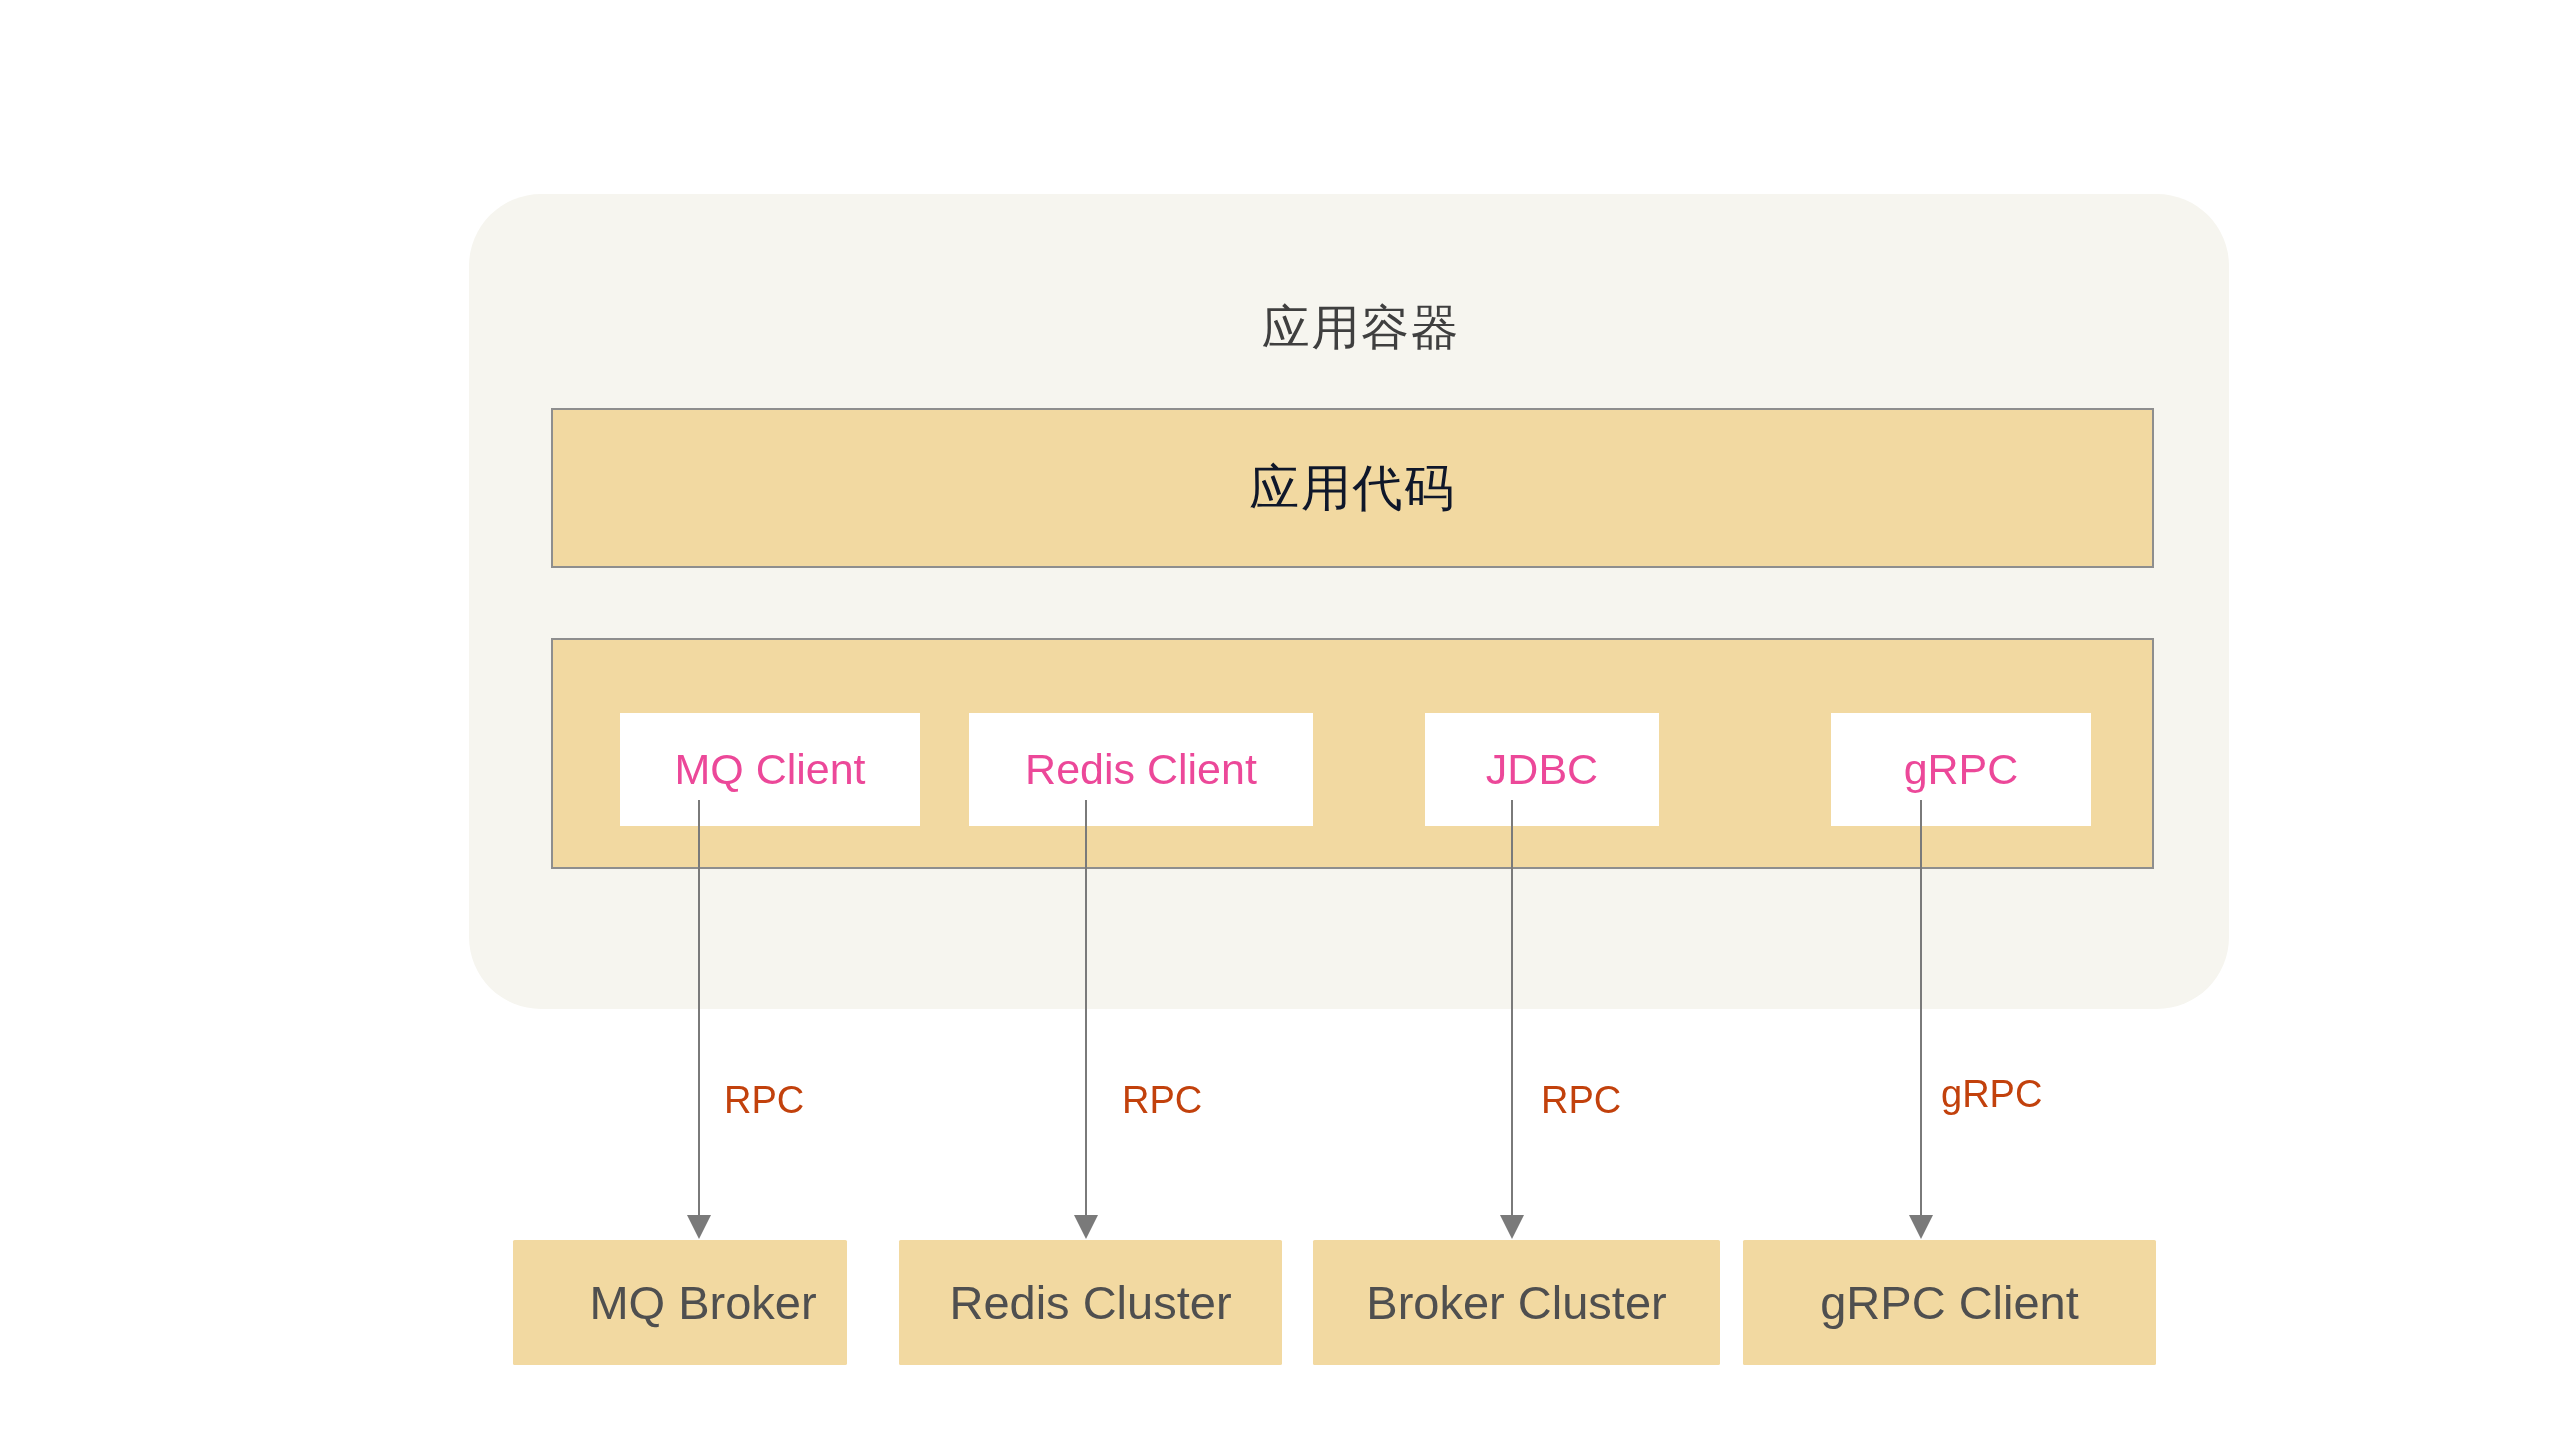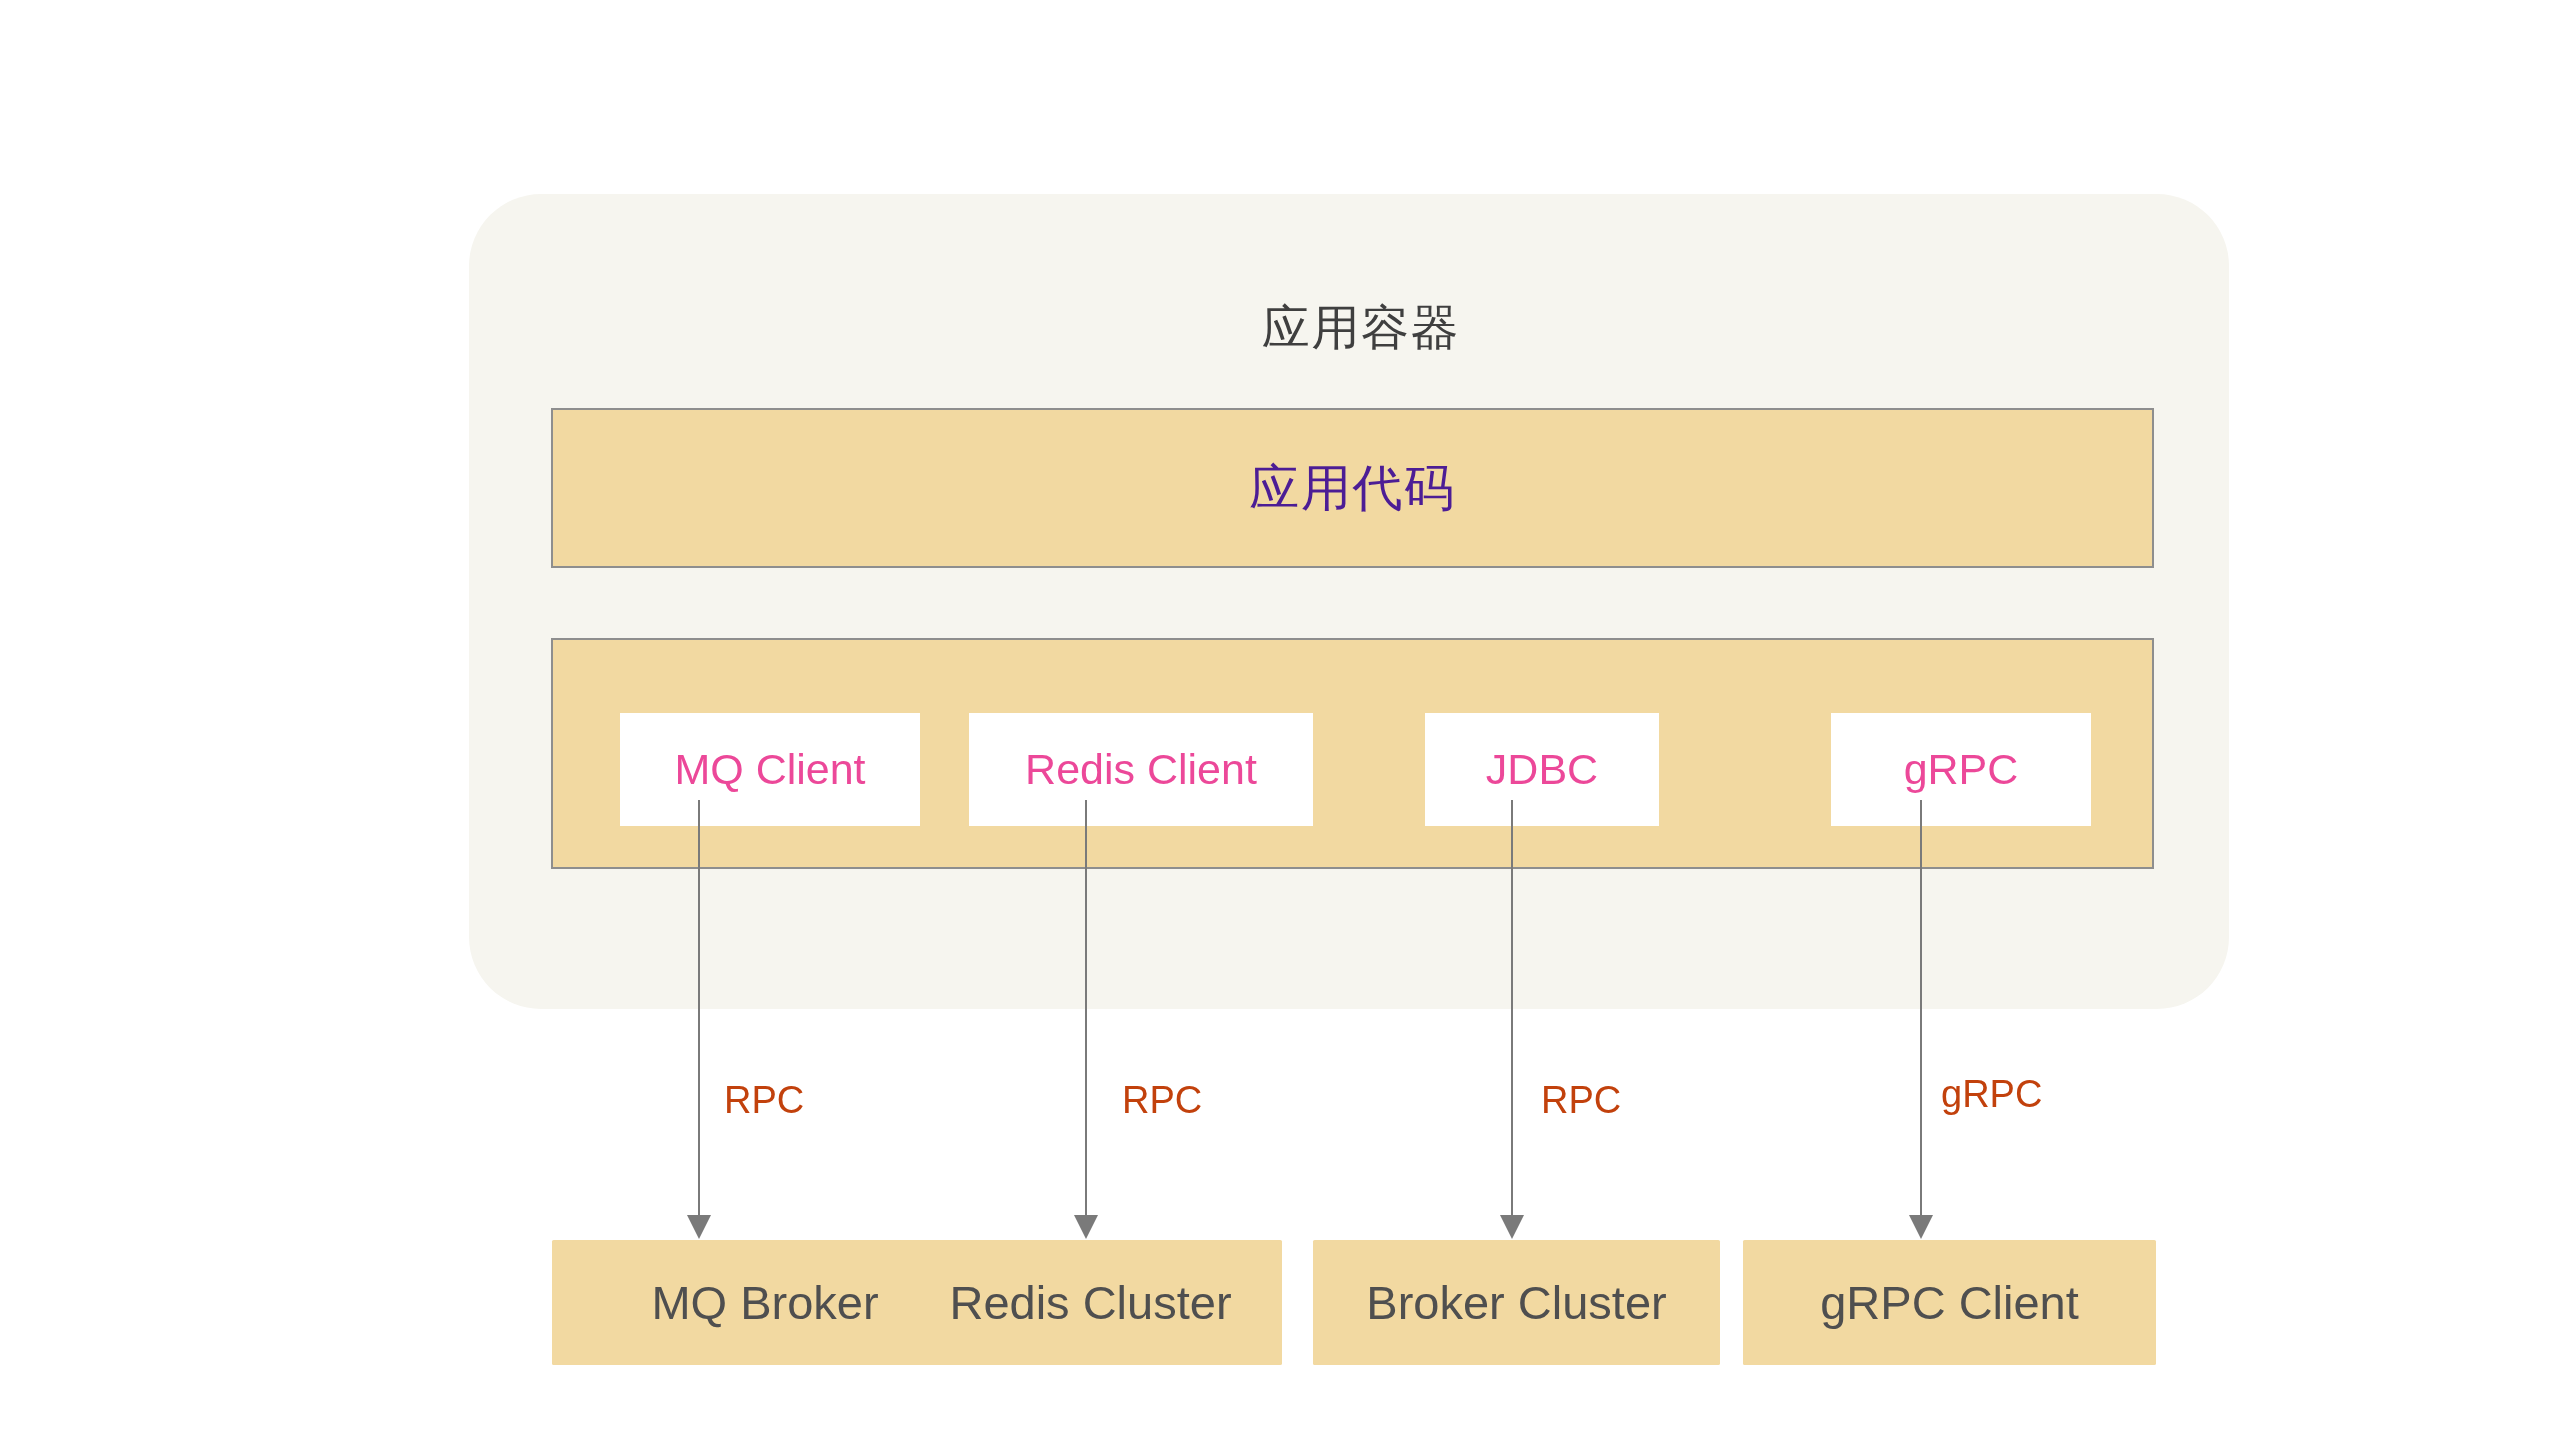--- a/index.html
+++ b/index.html
@@ -40,21 +40,21 @@
     left: 70px;
     top: 202px;
     width: 1603px;
     height: 160px;
     background: #f2d9a1;
     border: 2.4px solid #8e8e8e;
     display: flex;
     align-items: center;
     justify-content: center;
     font-size: 50px;
-    color: #4c1d95;
+    color: #0f172a;
     letter-spacing: 1.6px;
   }
   .clients-box {
     position: absolute;
     left: 70px;
     top: 432px;
     width: 1603px;
     height: 231px;
     background: #f2d9a1;
     border: 2.4px solid #8e8e8e;
@@ -116,21 +116,21 @@
     top: 1192px;
     height: 125px;
     background: #f2d9a1;
     display: flex;
     align-items: center;
     justify-content: center;
     font-size: 47px;
     color: #4f4f4f;
     border-radius: 1.6px;
   }
-  .service-mq    { left: 504px;  width: 380px; padding-left: 46px; }
+  .service-mq    { left: 465px;  width: 334px; padding-left: 46px; }
   .service-redis { left: 851px; width: 383px; }
   .service-mysql { left: 1265px; width: 407px; }
   .service-grpc  { left: 1695px; width: 413px; }
 </style>
 </head>
 <body>
 
 <div class="canvas">
 
   <div class="outer-container">

